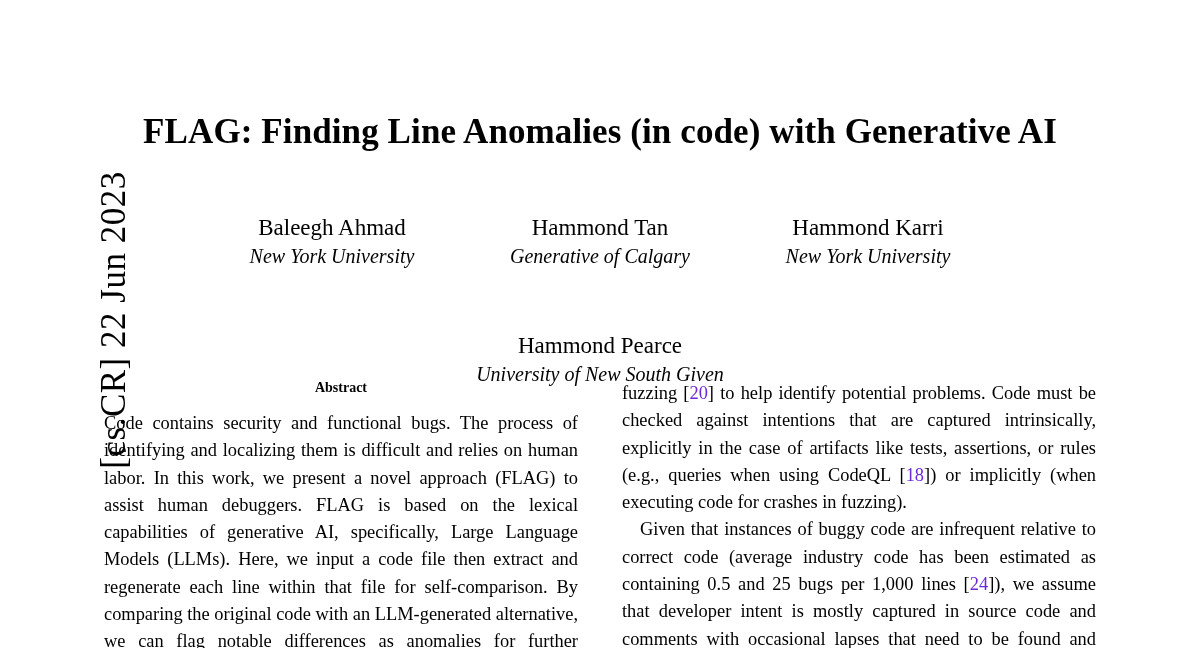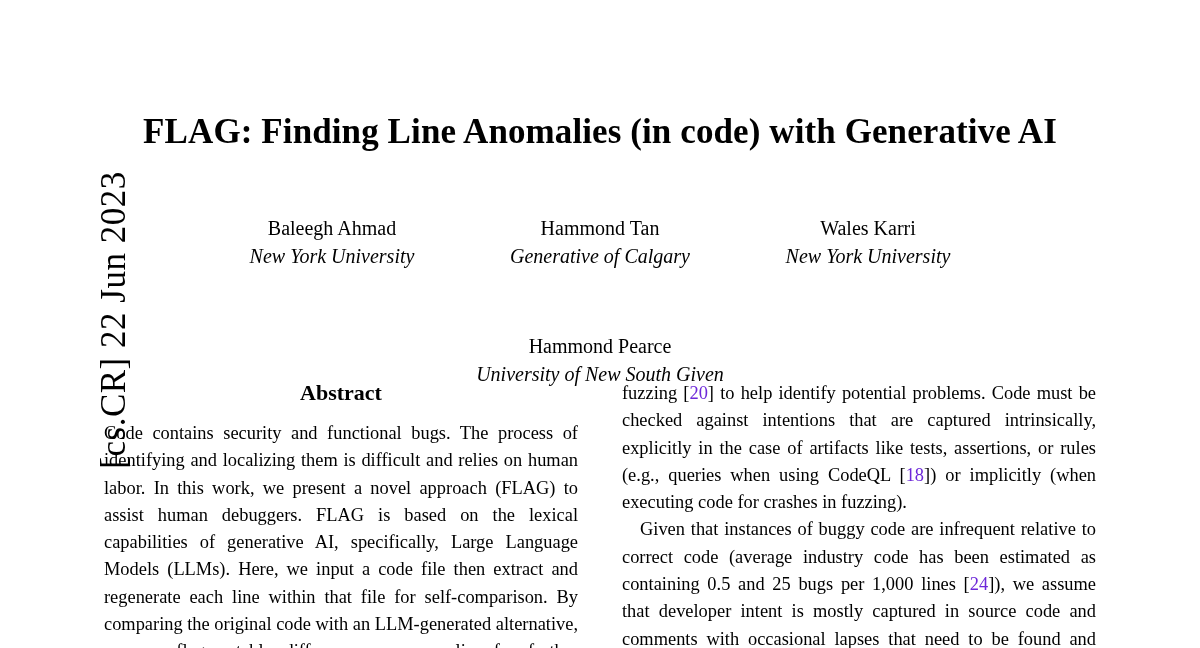--- a/index.html
+++ b/index.html
@@ -56,21 +56,21 @@
   .authors-row {
     display: flex;
     justify-content: center;
     margin-top: 62px;
   }
   .author {
     width: 268px;
     text-align: center;
   }
   .author .name {
-    font-size: 20px;
+    font-size: 23px;
     line-height: 28px;
   }
   .author .affil {
     font-size: 20px;
     font-style: italic;
     line-height: 28px;
   }
   .authors-row.second {
   }
 
@@ -81,21 +81,21 @@
     width: 992px;
     display: flex;
     gap: 44px;
   }
   .col {
     width: 474px;
   }
 
   .abstract-heading {
     text-align: center;
-    font-size: 22px;
+    font-size: 14px;
     font-weight: bold;
     margin: 0 0 14px 0;
   }
 
   p.body-text {
     margin: 0;
     font-size: 18.4px;
     line-height: 27.3px;
     text-align: justify;
     text-justify: inter-word;
@@ -122,21 +122,21 @@
     <div class="authors-row">
       <div class="author">
         <div class="name">Baleegh Ahmad</div>
         <div class="affil">New York University</div>
       </div>
       <div class="author">
         <div class="name">Hammond Tan</div>
         <div class="affil">Generative of Calgary</div>
       </div>
       <div class="author">
-        <div class="name">Wales Karri</div>
+        <div class="name">Hammond Karri</div>
         <div class="affil">New York University</div>
       </div>
     </div>
 
     <div class="authors-row second">
       <div class="author">
         <div class="name">Hammond Pearce</div>
         <div class="affil">University of New South Given</div>
       </div>
     </div>

